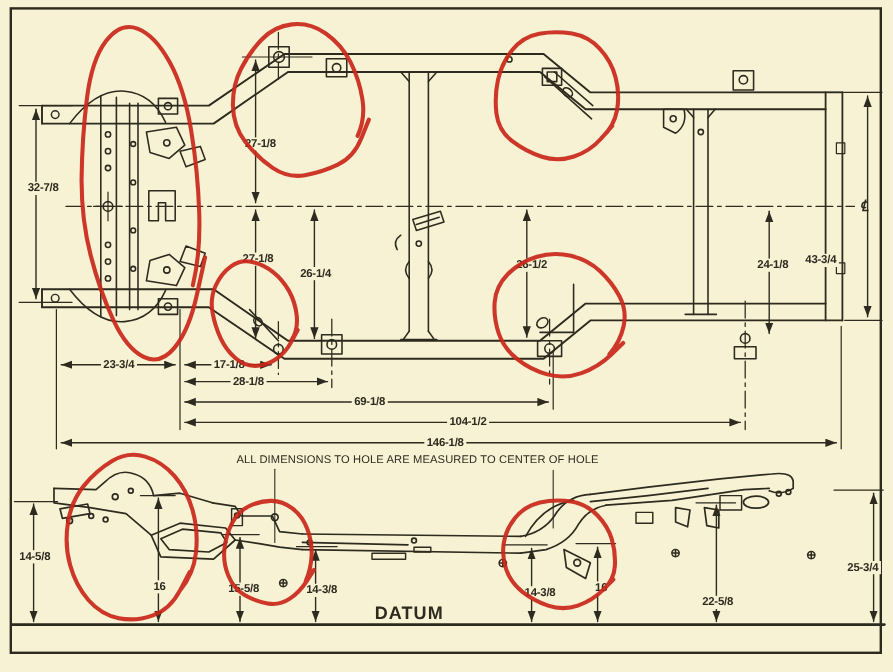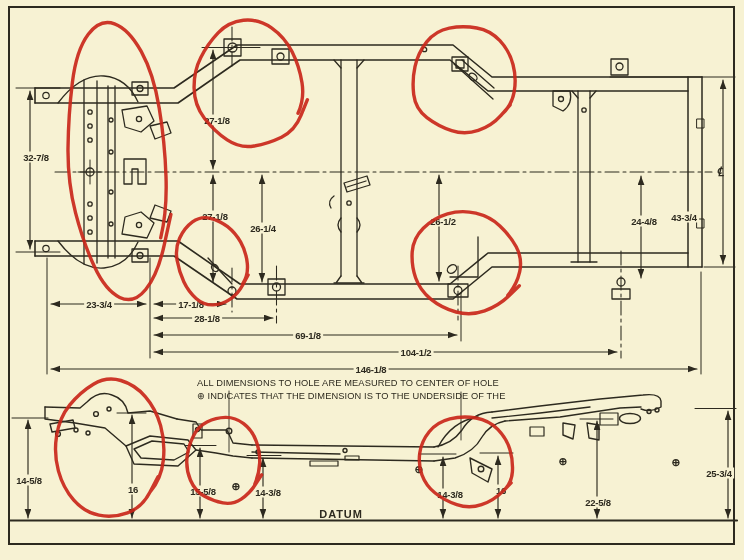--- a/index.html
+++ b/index.html
@@ -7,21 +7,21 @@
   #stage{position:relative;width:744px;height:560px;background:var(--paper,#f7f2d3);overflow:hidden}
   #stage svg{position:absolute;left:0;top:0}
   #art *{stroke:var(--ink,#2d2a1f);fill:none;stroke-linecap:round;stroke-linejoin:round}
   #art .ah{fill:var(--ink,#2d2a1f);stroke:none}
   #redlayer{z-index:6}
   #redlayer path{stroke:var(--red,#c9271a);fill:none;stroke-width:3.4;stroke-linecap:round;stroke-linejoin:round;opacity:.92}
   #border-frame{position:absolute;left:8px;top:6px;width:727px;height:539px;border:2px solid var(--ink,#2d2a1f);box-sizing:border-box;z-index:4}
   .d{position:absolute;transform:translate(-50%,-50%);font-size:9.5px;font-weight:bold;color:var(--ink,#2d2a1f);background:var(--paper,#f7f2d3);padding:0 2px;white-space:nowrap;letter-spacing:-.2px;z-index:5}
   .sym{position:absolute;transform:translate(-50%,-50%);font-weight:bold;color:var(--ink,#2d2a1f);background:transparent;z-index:5}
   #notes{position:absolute;left:197px;top:377px;width:340px;font-size:9.3px;font-weight:normal;line-height:13px;color:var(--ink,#2d2a1f);letter-spacing:.1px;z-index:5}
-  #datum-label{position:absolute;left:341px;top:520px;transform:translate(-50%,-100%);font-size:11px;font-weight:bold;letter-spacing:.9px;color:var(--ink,#2d2a1f);z-index:5}
+  #datum-label{position:absolute;left:341px;top:520px;transform:translate(-50%,-100%);font-size:15px;font-weight:bold;letter-spacing:.9px;color:var(--ink,#2d2a1f);z-index:5}
   #centerline-symbol{font-size:13px;font-style:italic}
   .oplus{font-size:10.5px}
 </style>
 </head>
 <body>
 
 <div id="stage">
 
   <svg id="art" width="744" height="560" viewBox="0 0 744 560">
     <defs>
@@ -216,49 +216,48 @@
         <path d="M695,408.5 L736,408.5"></path>
       </g>
     </g>
   </svg>
 
   <div class="d" style="left:36px;top:157px">32-7/8</div>
   <div class="d" style="left:217px;top:120px">27-1/8</div>
   <div class="d" style="left:215px;top:216px">27-1/8</div>
   <div class="d" style="left:263px;top:228px">26-1/4</div>
   <div class="d" style="left:443px;top:221px">26-1/2</div>
-  <div class="d" style="left:644px;top:221px">24-4/8</div>
+  <div class="d" style="left:644px;top:221px">24-1/8</div>
   <div class="d" style="left:684px;top:217px">43-3/4</div>
   <div class="d" style="left:99px;top:304px">23-3/4</div>
   <div class="d" style="left:191px;top:304px">17-1/8</div>
   <div class="d" style="left:207px;top:318px">28-1/8</div>
   <div class="d" style="left:308px;top:335px">69-1/8</div>
-  <div class="d" style="left:416px;top:352px">104-1/2</div>
+  <div class="d" style="left:390px;top:352px">104-1/2</div>
   <div class="d" style="left:371px;top:369px">146-1/8</div>
 
-  <div class="d" style="left:29px;top:480px">14-5/8</div>
+  <div class="d" style="left:29px;top:464px">14-5/8</div>
   <div class="d" style="left:133px;top:489px">16</div>
   <div class="d" style="left:203px;top:491px">15-5/8</div>
   <div class="d" style="left:268px;top:492px">14-3/8</div>
   <div class="d" style="left:450px;top:494px">14-3/8</div>
   <div class="d" style="left:501px;top:490px">16</div>
   <div class="d" style="left:598px;top:502px">22-5/8</div>
   <div class="d" style="left:719px;top:473px">25-3/4</div>
 
   <div id="datum-label">DATUM</div>
   <div class="sym" id="centerline-symbol" style="left:720px;top:171px">℄</div>
 
   <div class="sym oplus" style="left:236px;top:486px">⊕</div>
   <div class="sym oplus" style="left:419px;top:469px">⊕</div>
   <div class="sym oplus" style="left:563px;top:461px">⊕</div>
   <div class="sym oplus" style="left:676px;top:462px">⊕</div>
 
   <div id="notes">
     <div>ALL DIMENSIONS TO HOLE ARE MEASURED TO CENTER OF HOLE</div>
-    <div>⊕ INDICATES THAT THE DIMENSION IS TO THE UNDERSIDE OF THE</div>
   </div>
 
   <div id="border-frame"></div>
 
   <svg id="redlayer" width="744" height="560" viewBox="0 0 744 560">
       <path d="M170.9,214.5 Q170.9,214.5 164.3,244.6 Q157.8,274.6 145.7,289.5 Q133.7,304.3 119.7,297.4 Q105.6,290.6 94.5,266.8 Q83.4,243.1 75.5,212.6 Q67.7,182.2 68.0,148.4 Q68.4,114.6 72.4,82.3 Q76.4,49.9 88.3,34.2 Q100.2,18.5 114.5,23.8 Q128.8,29.1 141.2,51.4 Q153.6,73.7 159.2,108.1 Q164.9,142.4 166.0,176.7 Q167.2,210.9 160.7,237.8"></path>
       <path d="M307.4,99.7 Q307.4,99.7 301.1,115.2 Q294.9,130.8 281.5,137.2 Q268.2,143.6 254.1,146.0 Q240.1,148.5 227.2,139.9 Q214.4,131.3 204.4,118.2 Q194.4,105.1 194.1,88.1 Q193.8,71.1 200.8,57.5 Q207.7,43.8 218.1,32.9 Q228.4,22.0 243.4,20.3 Q258.3,18.7 271.5,27.9 Q284.7,37.2 292.1,51.8 Q299.4,66.4 302.0,82.7 Q304.6,99.0 298.0,113.2"></path>
       <path d="M510.2,104.9 Q510.2,104.9 501.0,115.4 Q491.7,125.9 478.3,130.4 Q464.9,134.9 451.6,130.6 Q438.3,126.3 426.9,117.6 Q415.5,108.9 413.7,94.5 Q412.0,80.1 415.0,66.6 Q417.9,53.2 426.7,41.9 Q435.5,30.7 449.3,28.1 Q463.1,25.6 476.8,28.0 Q490.4,30.4 499.9,40.7 Q509.5,51.0 513.0,64.5 Q516.6,77.9 514.2,91.8 Q511.7,105.8 501.2,115.0"></path>
       <path d="M248.1,275.0 Q248.1,275.0 243.0,284.5 Q238.0,293.9 230.2,299.2 Q222.4,304.6 213.1,304.9 Q203.8,305.2 196.1,298.4 Q188.4,291.5 183.8,281.7 Q179.2,271.9 177.1,260.3 Q175.0,248.6 179.6,238.3 Q184.2,227.9 192.5,221.9 Q200.8,216.0 210.3,218.3 Q219.8,220.6 227.6,226.7 Q235.3,232.8 240.7,242.2 Q246.1,251.7 247.3,263.4 Q248.5,275.2 242.7,283.9"></path>
       <path d="M519.3,285.8 Q519.3,285.8 509.0,295.8 Q498.6,305.8 484.6,310.9 Q470.5,315.9 456.1,312.0 Q441.7,308.0 430.8,299.1 Q419.9,290.3 415.6,277.8 Q411.3,265.3 412.2,251.9 Q413.2,238.4 423.3,228.3 Q433.4,218.2 447.5,213.9 Q461.6,209.7 475.8,213.2 Q490.0,216.6 499.9,225.9 Q509.8,235.1 516.2,246.8 Q522.5,258.6 519.7,271.7 Q516.9,284.7 507.8,295.3"></path>

